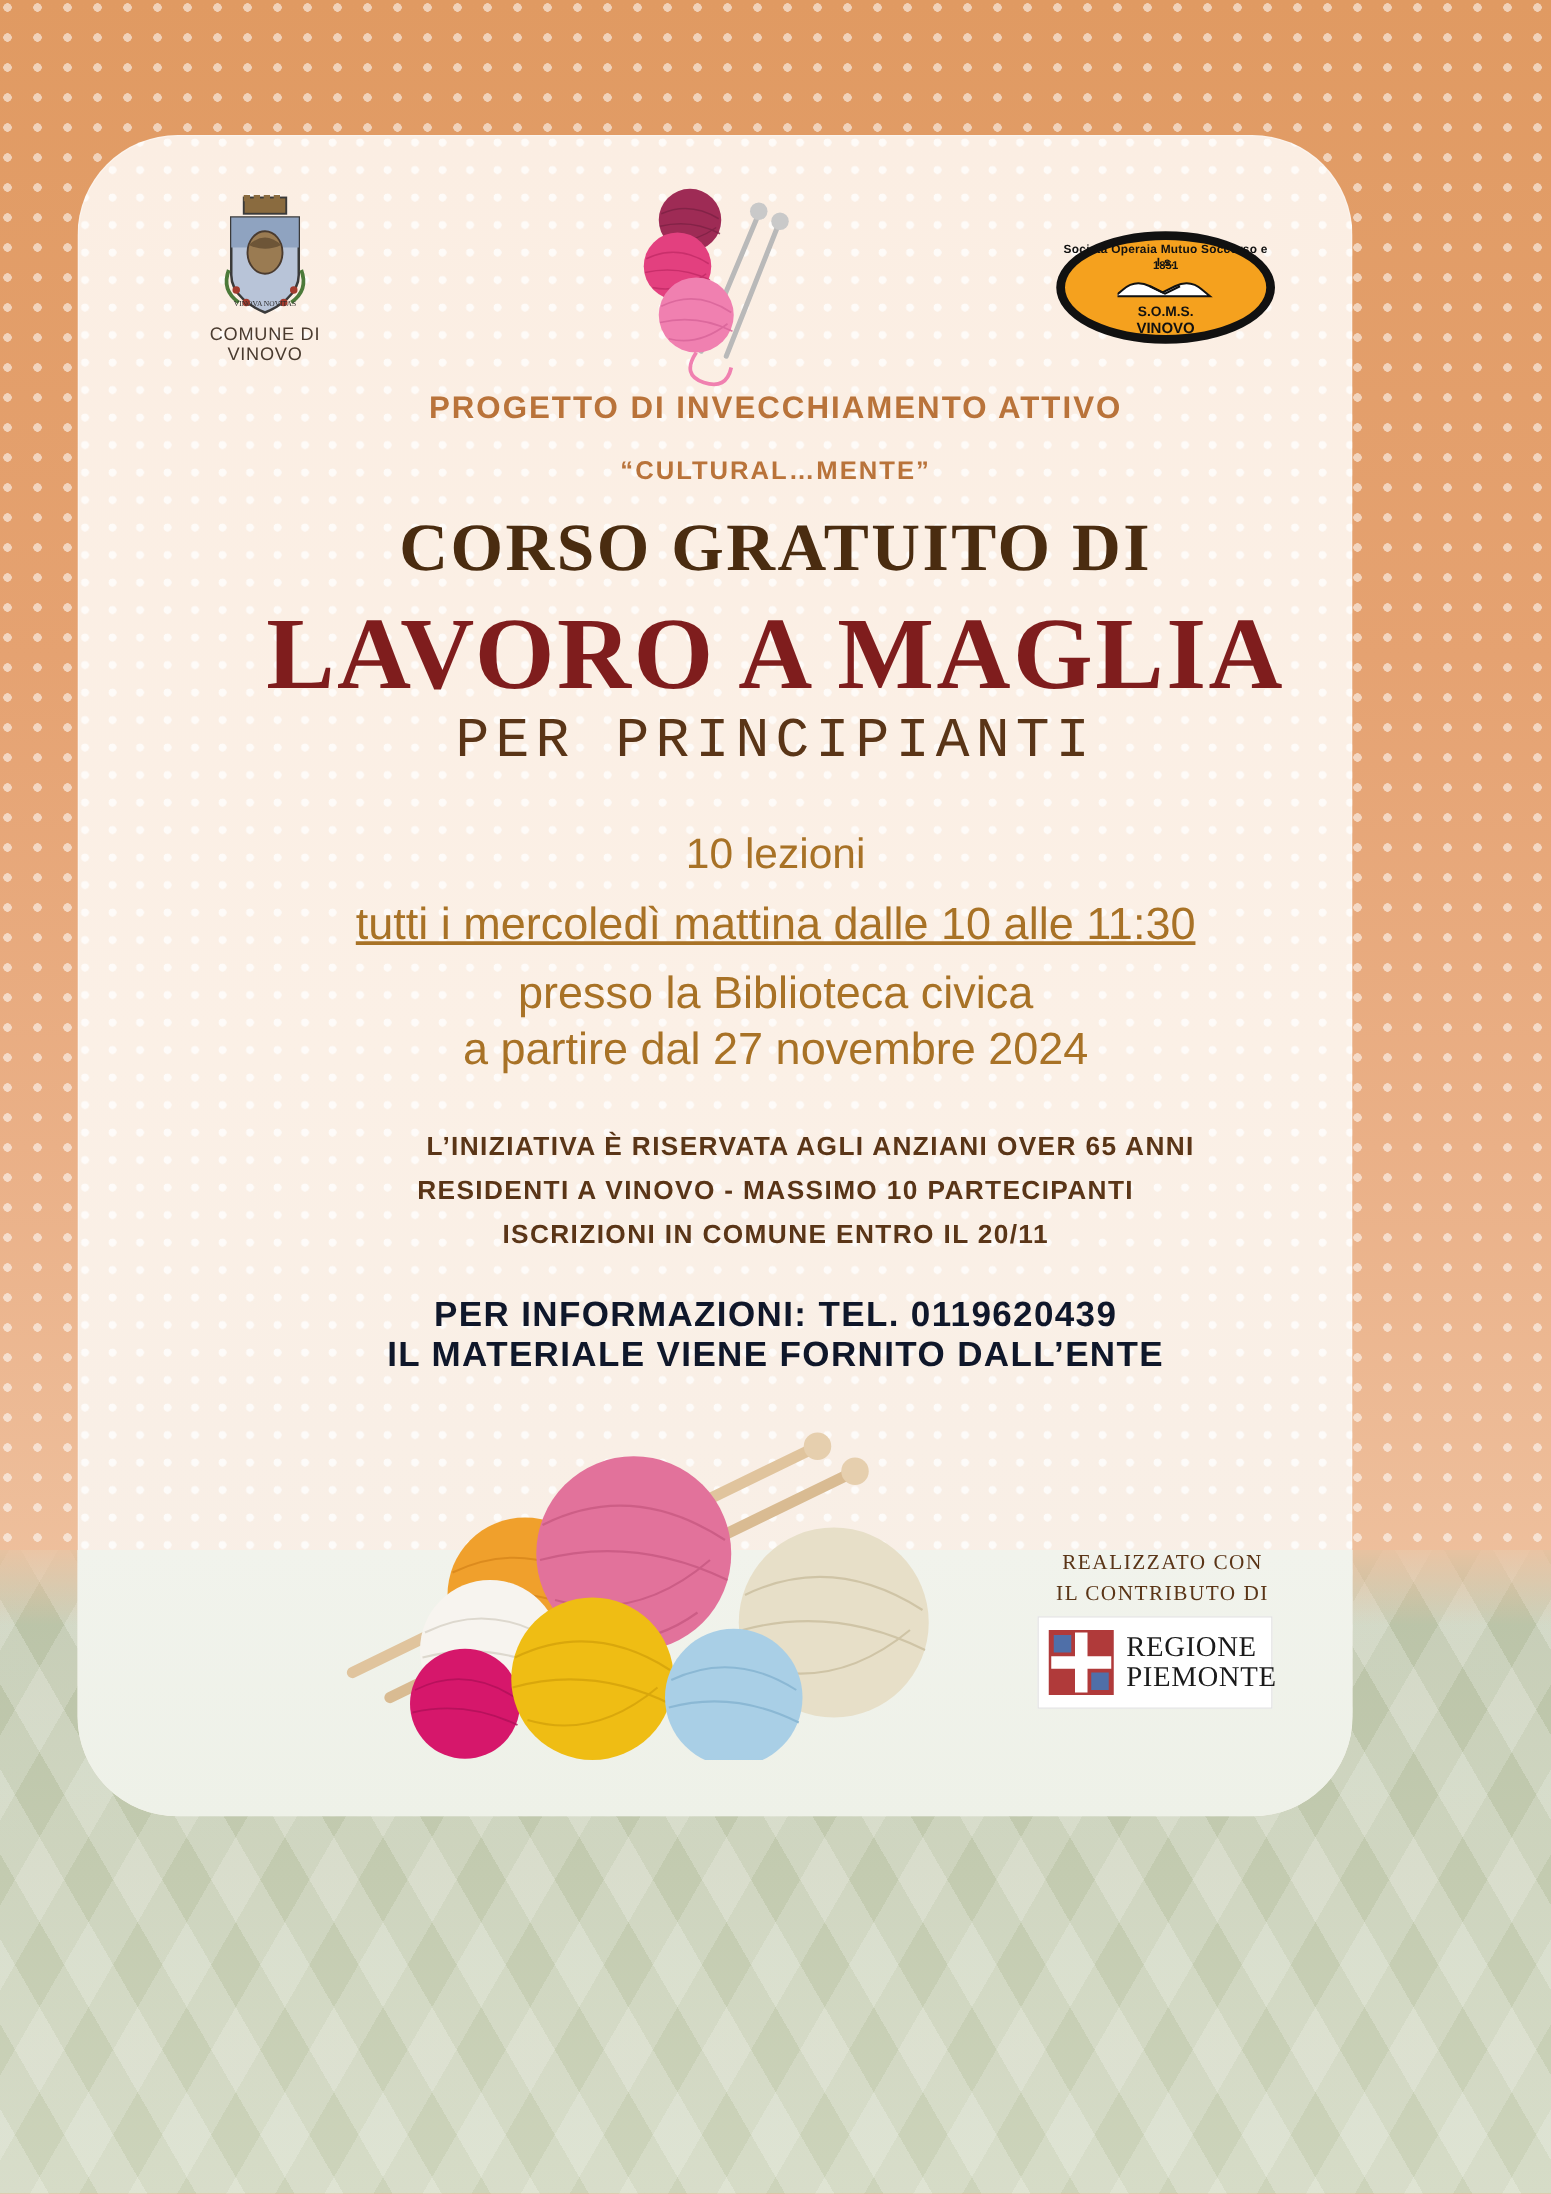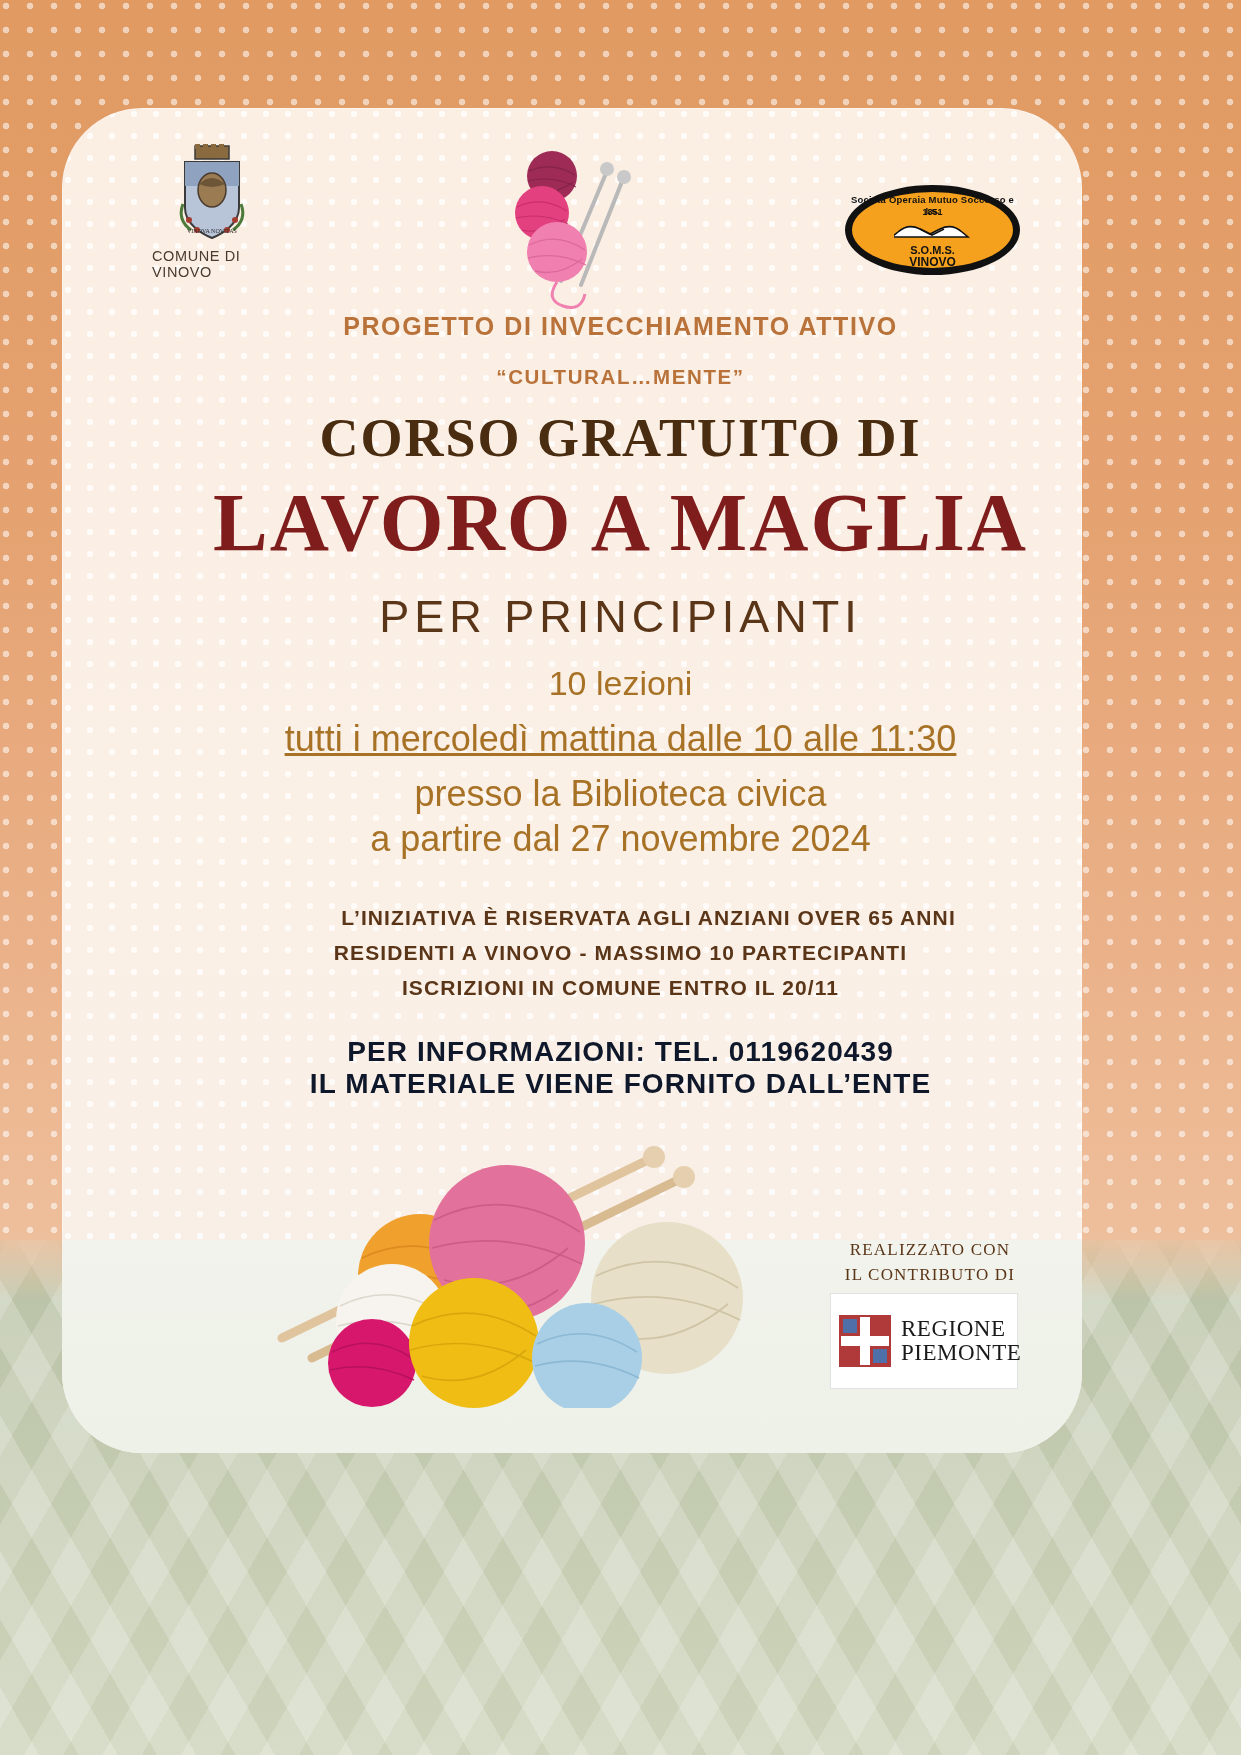--- a/index.html
+++ b/index.html
@@ -71,22 +71,23 @@
     height: 213px;
     border-bottom-left-radius: 80px;
     border-bottom-right-radius: 80px;
     background: linear-gradient(180deg, #f1f3ec 0%, #eef1e8 100%);
   }
 
   
   .crest {
     position: absolute;
     left: 152px;
-    top: 144px;
+    top: 156px;
     width: 120px;
+    text-align: center;
   }
   .crest-shield {
     position: relative;
     width: 74px;
     height: 96px;
     margin: 0 auto;
   }
   .crest-label {
     margin-top: 8px;
     font-size: 14.5px;
@@ -186,22 +187,22 @@
   .title2 {
     top: 480px;
     font-family: "Liberation Serif", serif;
     font-size: 82px;
     letter-spacing: 2px;
     color: #7f1d1d;
     font-weight: bold;
     line-height: 1.05;
   }
   .title3 {
-    top: 591px;
-    font-family: Liberation Sans, sans-serif;
+    top: 568px;
+    font-family: Liberation Mono, monospace;
     font-size: 45px;
     letter-spacing: 5px;
     color: #5a3517;
   }
 
   .detail {
     font-size: 34px;
     color: #a87226;
     line-height: 1.0;
     font-weight: 500;
@@ -250,21 +251,21 @@
   .regione-t {
     font-family: "Liberation Serif", serif;
     font-size: 17px;
     letter-spacing: 1.2px;
     color: #5a3517;
     line-height: 1.45;
   }
   .regione-logo {
     margin-top: 6px;
     width: 188px;
-    height: 96px;
+    height: 74px;
     background: #ffffff;
     border: 1px solid #e2e2e2;
     display: flex;
     align-items: center;
     gap: 8px;
     padding-left: 6px;
     box-sizing: border-box;
   }
   .regione-mark {
     position: relative;

